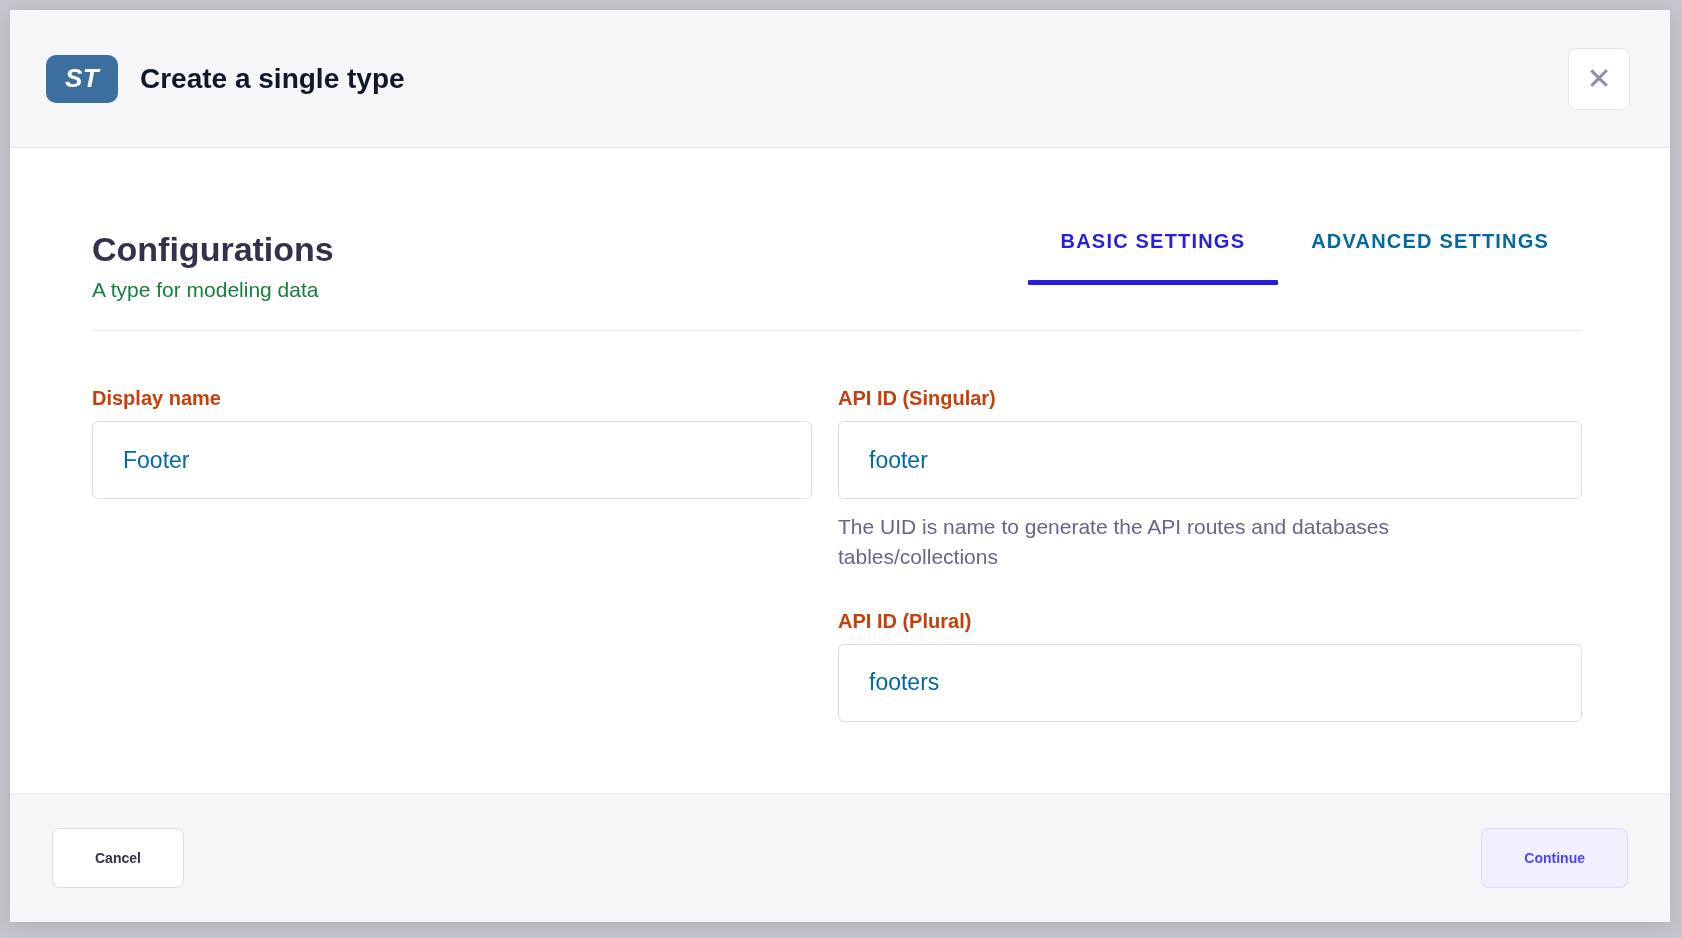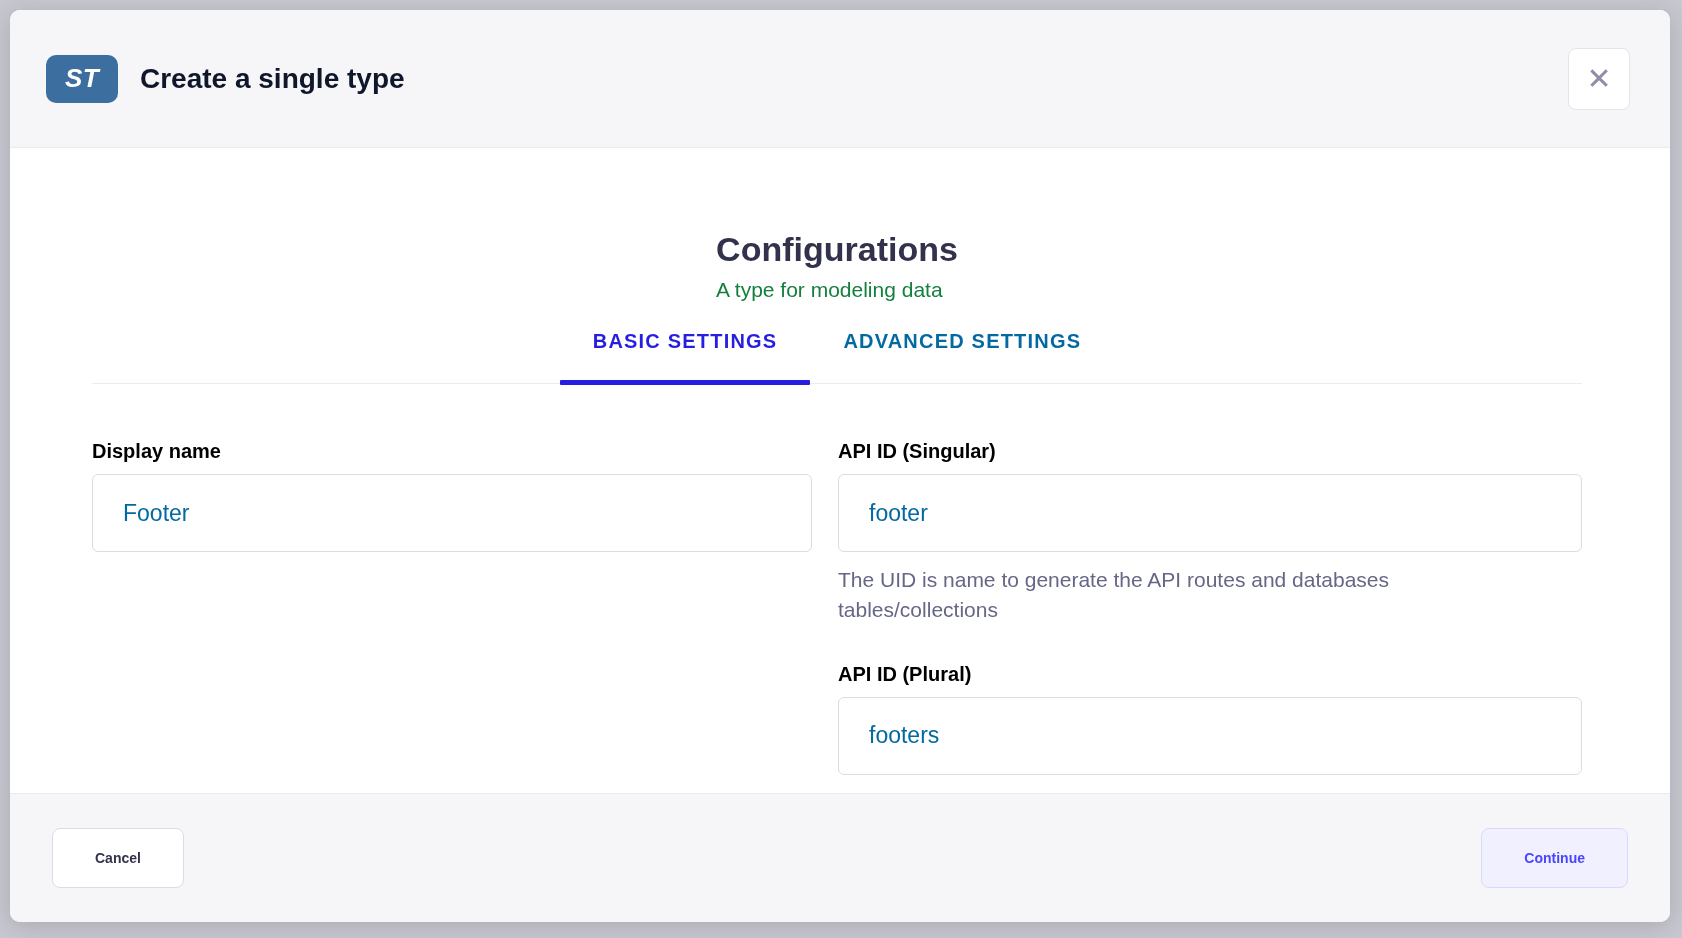--- a/index.html
+++ b/index.html
@@ -16,21 +16,21 @@
     height: 938px;
     position: relative;
   }
   .modal {
     position: absolute;
     left: 10px;
     top: 10px;
     width: 1660px;
     height: 912px;
     background: #ffffff;
-    border-radius: 10px;
+    border-radius: 1px;
     box-shadow: 0 4px 24px rgba(33,33,52,0.18);
     display: flex;
     flex-direction: column;
     overflow: hidden;
   }
   
   .modal-header {
     height: 138px;
     flex: 0 0 138px;
     background: #f6f6f9;
@@ -81,23 +81,22 @@
   }
   
   .modal-body {
     flex: 1 1 auto;
     background: #ffffff;
     padding: 82px 88px 0 82px;
     box-sizing: border-box;
   }
   .body-top {
     display: flex;
-    align-items: center;
+    align-items: flex-start;
     border-bottom: 1px solid #eaeaef;
-    flex-direction: column;
   }
   .titles {
     flex: 1 1 auto;
     padding-bottom: 28px;
   }
   .section-title {
     font-size: 34px;
     font-weight: 600;
     color: #32324d;
     margin: 0;
@@ -137,21 +136,21 @@
     display: flex;
     gap: 26px;
     margin-top: 56px;
   }
   .col-left  { flex: 0 0 720px; width: 720px; }
   .col-right { flex: 1 1 auto; }
   .field-label {
     display: block;
     font-size: 20px;
     font-weight: 700;
-    color: #000000;
+    color: #c2410c;
     margin-bottom: 11px;
   }
   .text-input {
     width: 100%;
     height: 78px;
     box-sizing: border-box;
     border: 1px solid #dcdce4;
     border-radius: 6px;
     background: #ffffff;
     padding: 0 30px;

